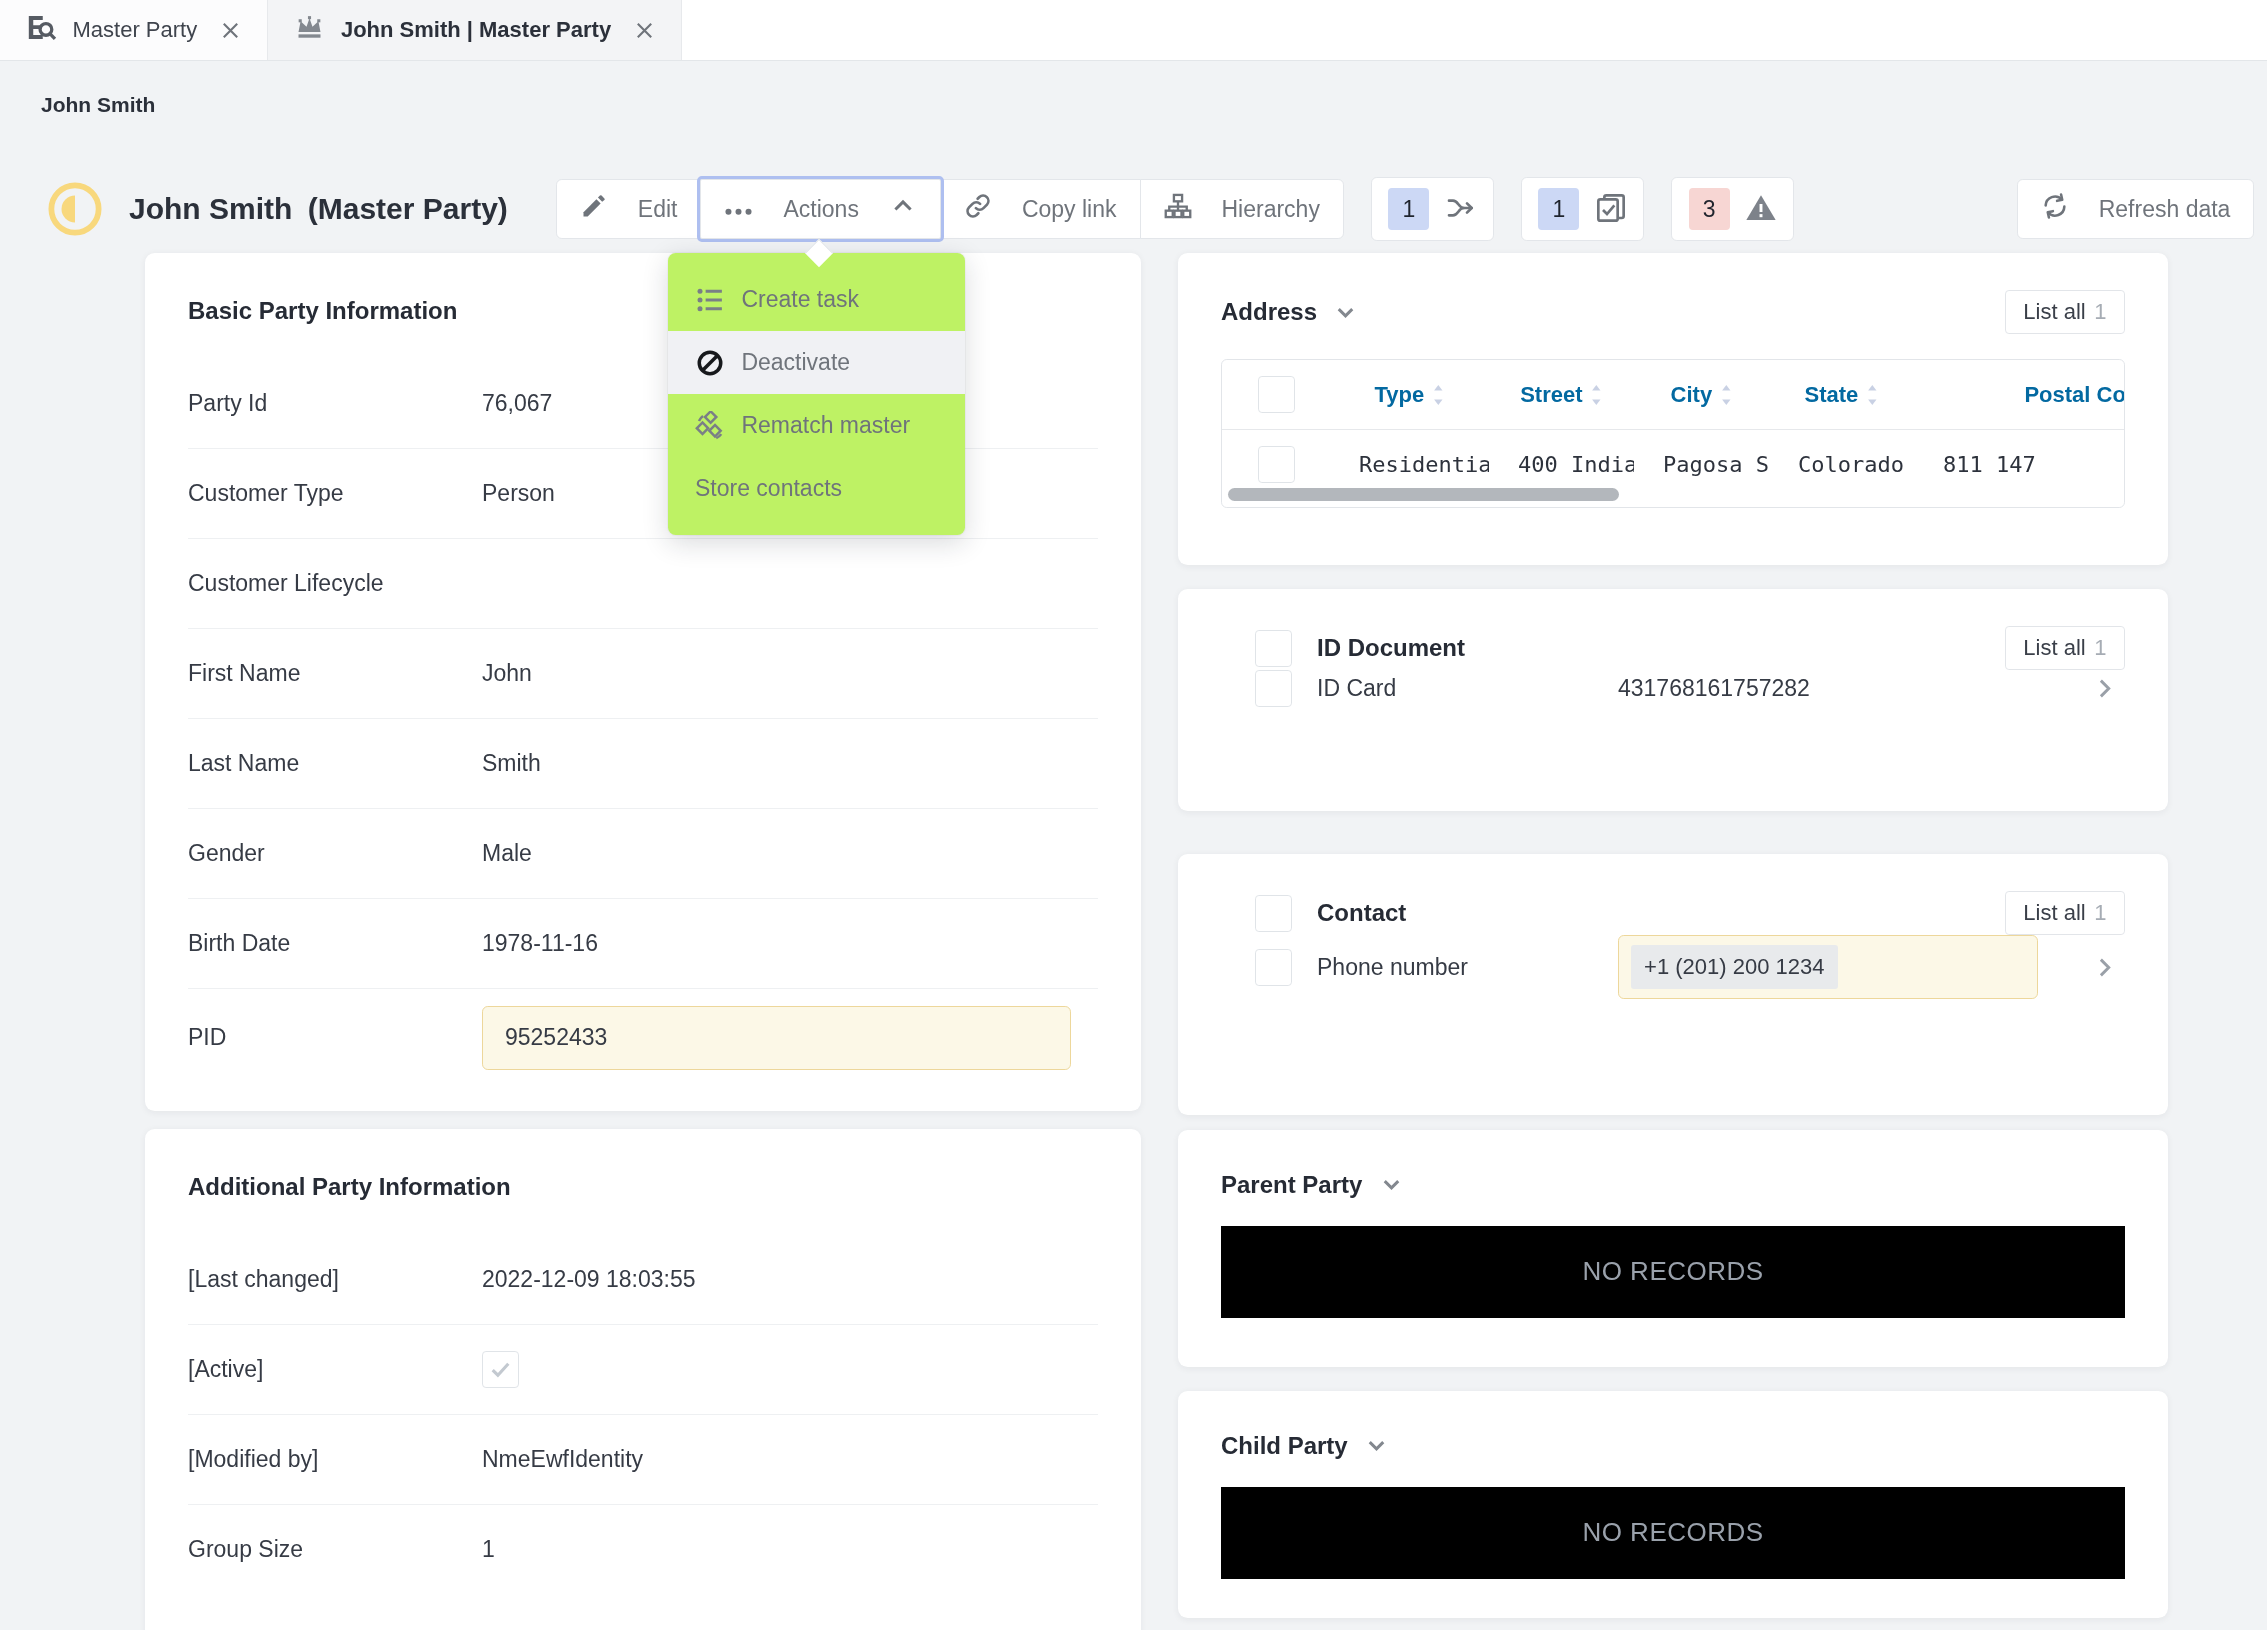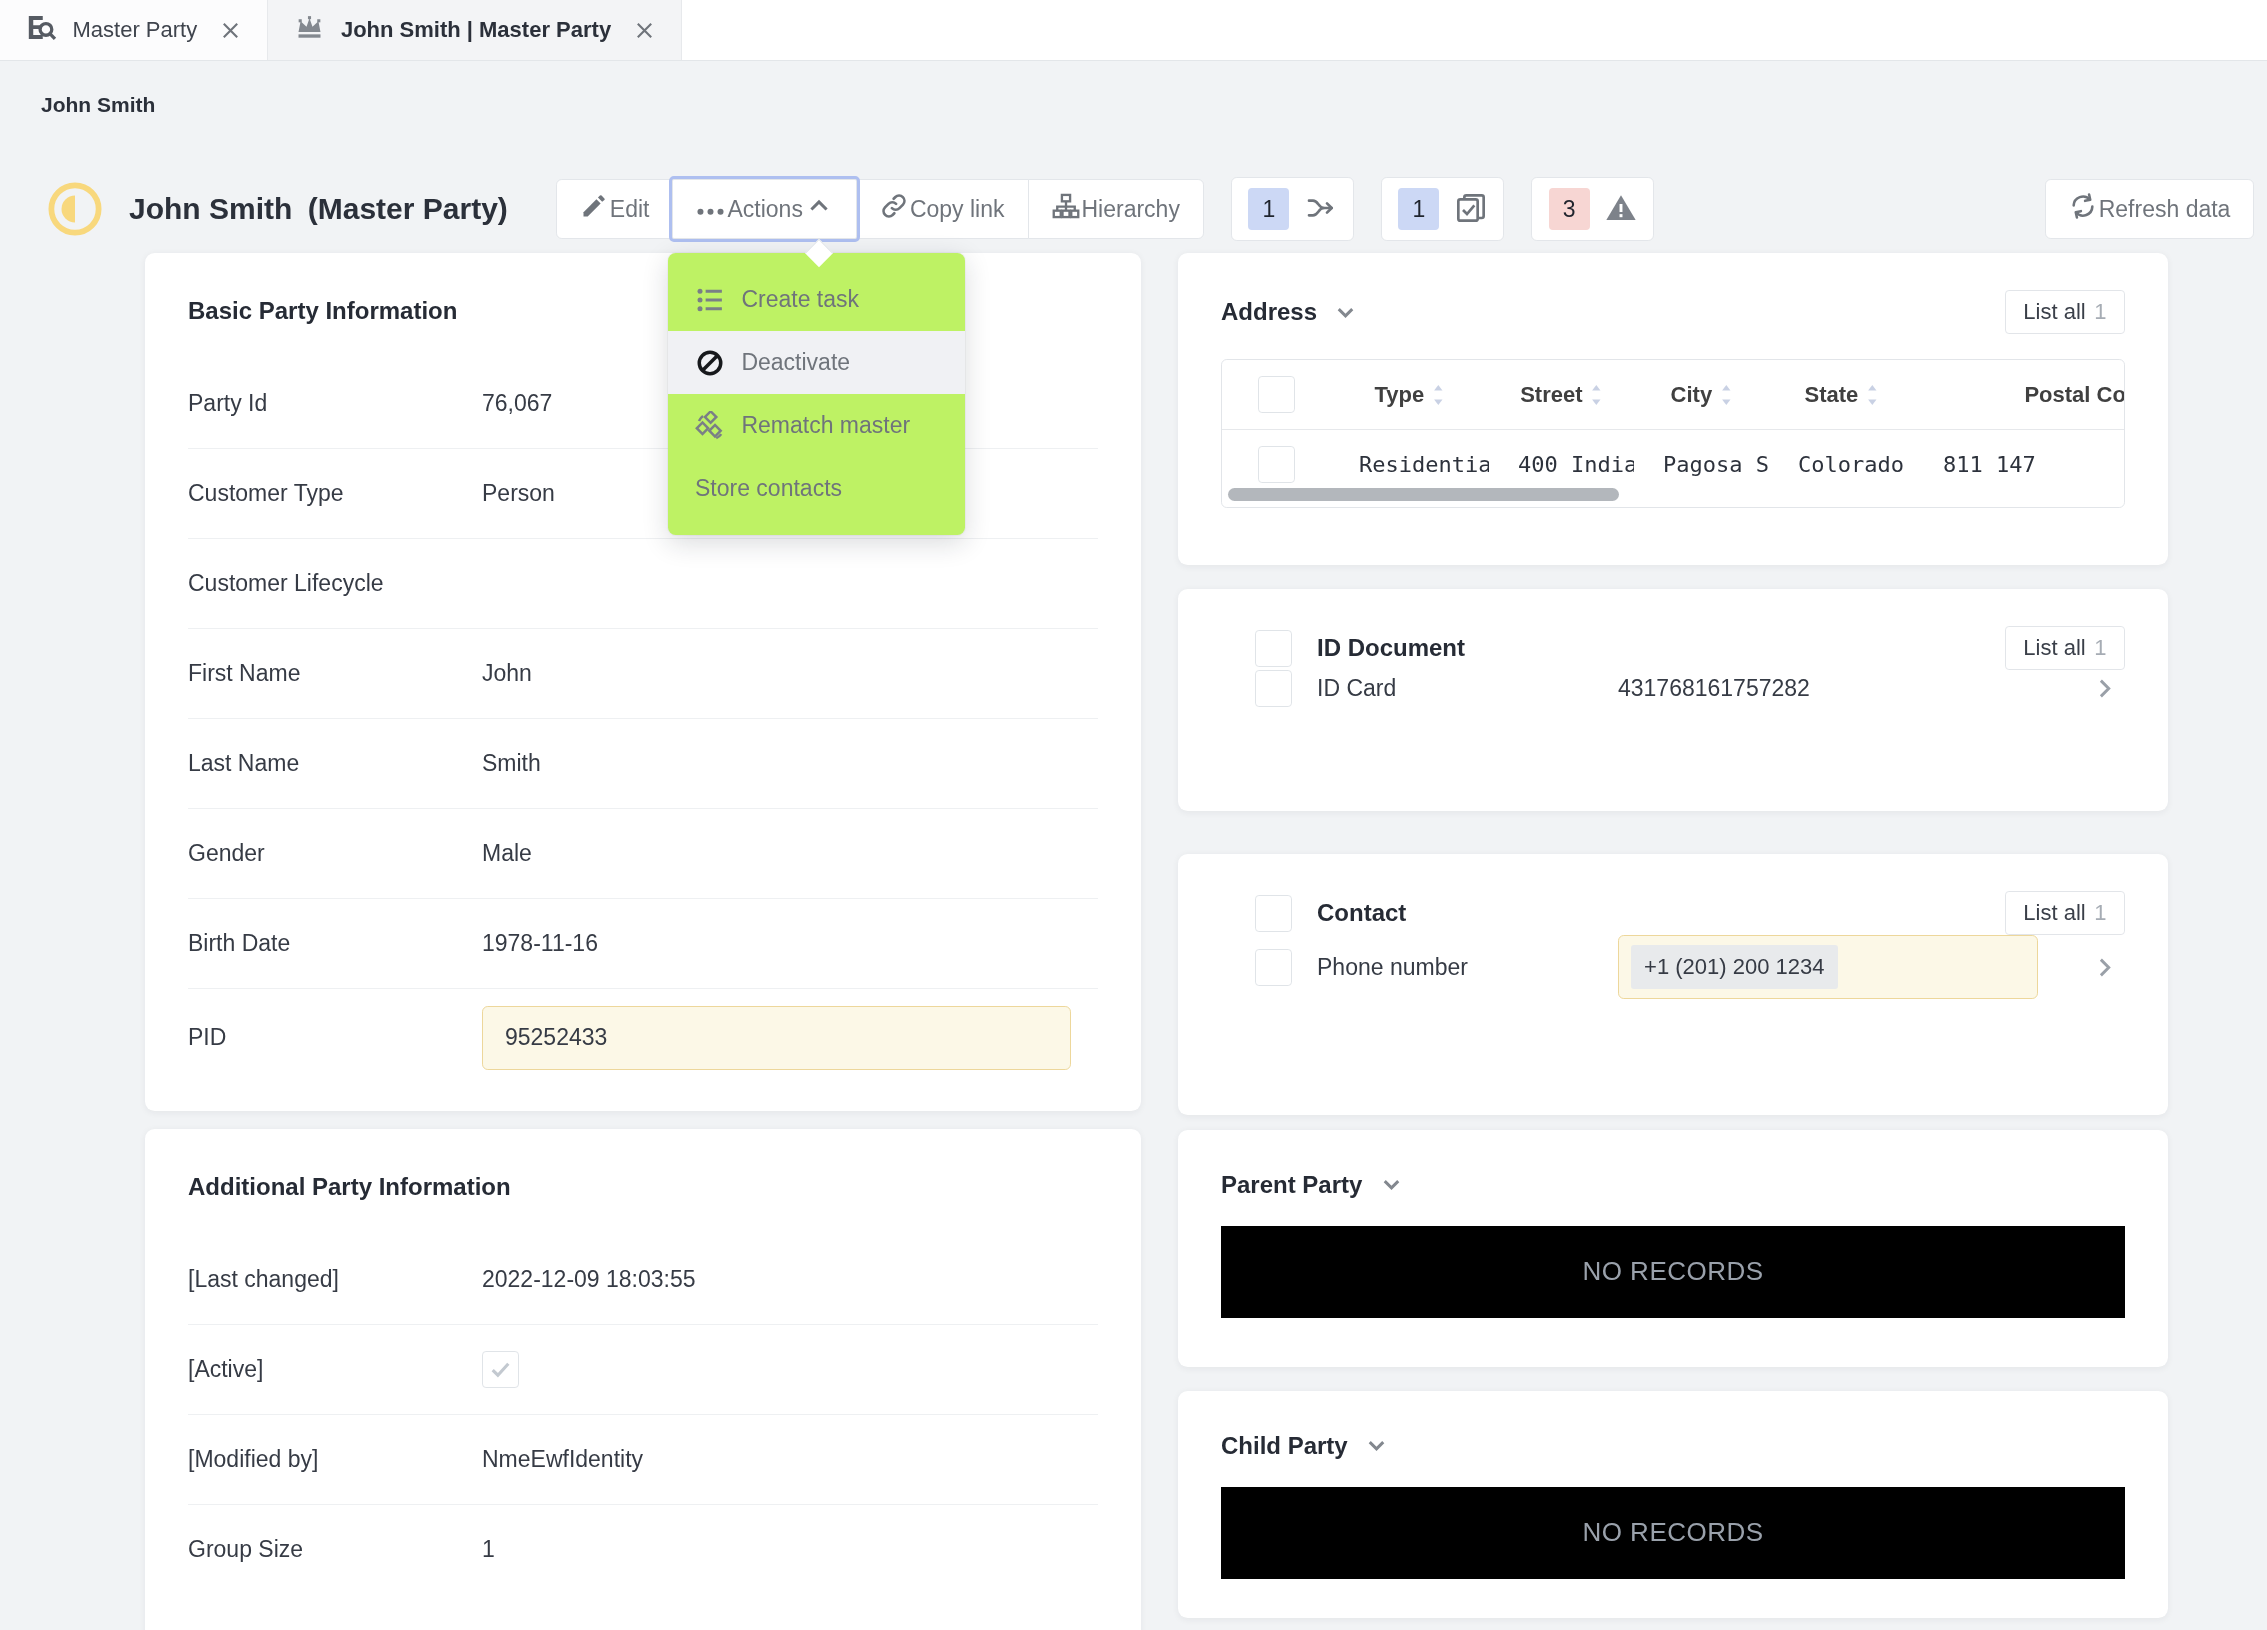--- a/index.html
+++ b/index.html
@@ -17,21 +17,21 @@
   .closex{width:23px;height:23px;margin-left:7.7px}
 
   
   .breadcrumb{position:absolute;left:41px;top:93px;font-size:21px;font-weight:bold;color:#2b303a}
 
   
   .hdr{position:absolute;left:48px;right:12.6px;top:177px;height:64px;display:flex;align-items:center}
   .avatar{width:54px;height:54px;flex:none}
   .pagetitle{margin-left:27px;font-size:30px;font-weight:bold;color:#2b303a;white-space:nowrap}
   .pagetitle .sub{margin-left:15.4px}
-  .hbtn{height:60px;display:flex;align-items:center;gap:2px;padding:0 23px;background:#fff;
+  .hbtn{height:60px;display:flex;align-items:center;gap:30px;padding:0 23px;background:#fff;
         border:1px solid #e3e6ea;color:#6f747b;font-size:23px;cursor:pointer;white-space:nowrap}
   .hbtn svg{width:28px;height:28px;flex:none}
   .btngroup{display:flex;margin-left:48px}
   .btngroup .hbtn+.hbtn{margin-left:-1px}
   .btngroup .hbtn:first-child{border-radius:5.8px 0 0 5.8px}
   .btngroup .hbtn:last-child{border-radius:0 5.8px 5.8px 0}
   .actions-open{outline:3.9px solid #aebff0;position:relative;z-index:5;border-radius:1.9px}
   .badgebtn{margin-left:27px;height:64px;padding:0 16.4px;display:flex;align-items:center;gap:15.4px;
             background:#fff;border:1px solid #e3e6ea;border-radius:5.8px;cursor:pointer}
   .badgebtn svg{width:32px;height:32px}
@@ -94,21 +94,21 @@
   .phonechip{background:#e8eaec;border-radius:2.9px;padding:8.7px 13.5px;font-size:22px;color:#363b45}
 
   
   .tbl{margin-top:25px;border:1px solid #e2e5e9;border-radius:5.8px;height:149px;position:relative;overflow:hidden}
   .thead,.trow{display:flex;align-items:center;width:1040px}
   .thead{height:70px;border-bottom:1px solid #e6e8eb}
   .trow{height:68px}
   .col-cb{width:108px;flex:none;display:flex;justify-content:center}
   .colT{width:159px}.colS{width:145px}.colC{width:135px}.colSt{width:145px}.colP{width:348px}
   .hcell{flex:none;display:flex;align-items:center;justify-content:center;gap:7.7px;
-         font-weight:bold;color:#404040;font-size:22px;cursor:pointer}
+         font-weight:bold;color:#0369a1;font-size:22px;cursor:pointer}
   .hcell svg{width:12.6px;height:22px;flex:none}
   .dcell{flex:none;font-family:"DejaVu Sans Mono",monospace;font-size:22px;color:#2d323c;
          white-space:nowrap;overflow:hidden;padding-left:29px}
   .sbar{position:absolute;left:5.8px;bottom:5.8px;width:391px;height:13.5px;border-radius:6.8px;background:#b3b7bc;cursor:pointer}
 
   .norec{margin-top:27px;height:92px;background:#000000;display:flex;align-items:center;
          justify-content:center;font-size:26px;color:#9aa1ab;letter-spacing:0.5px}
 </style>
 </head>
 <body>

